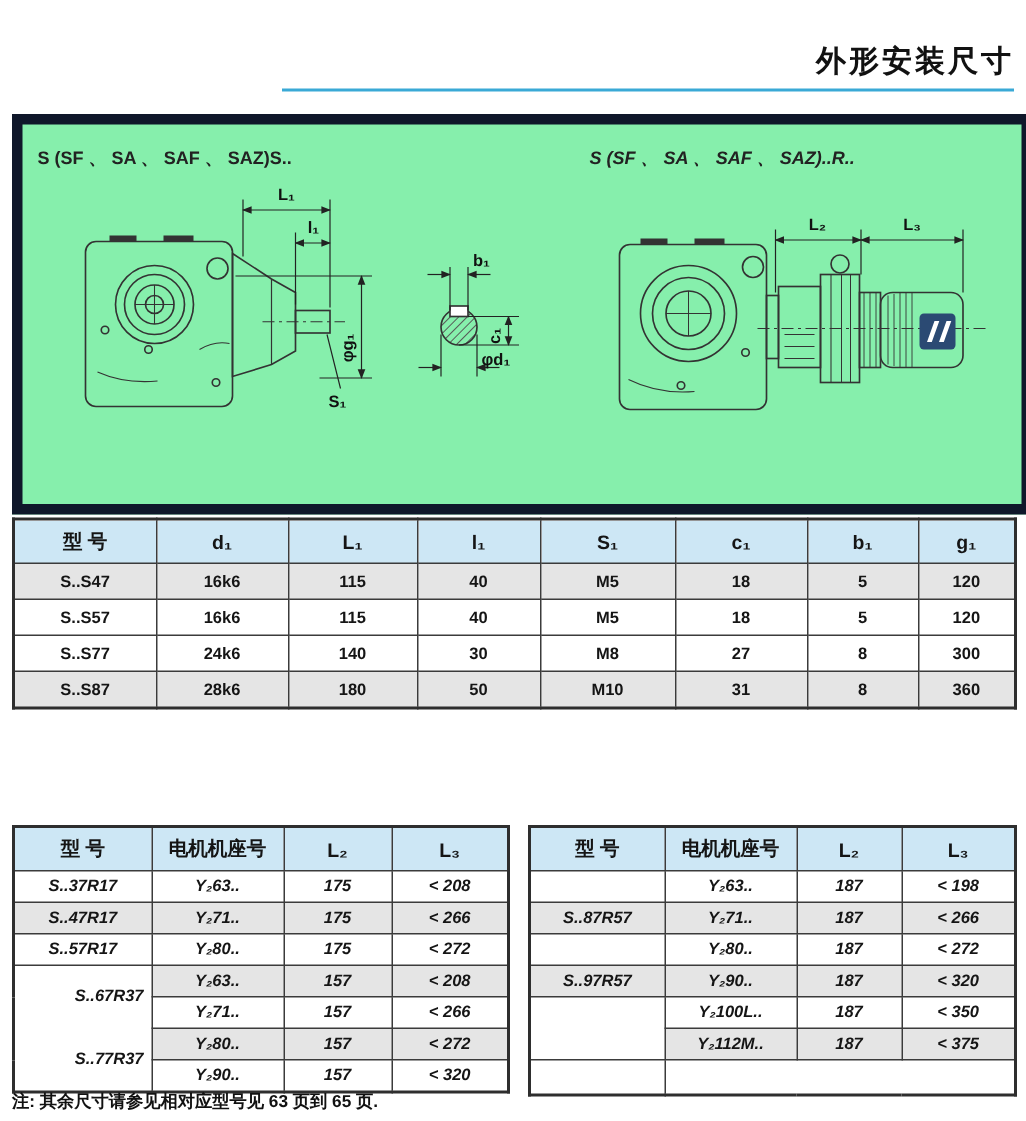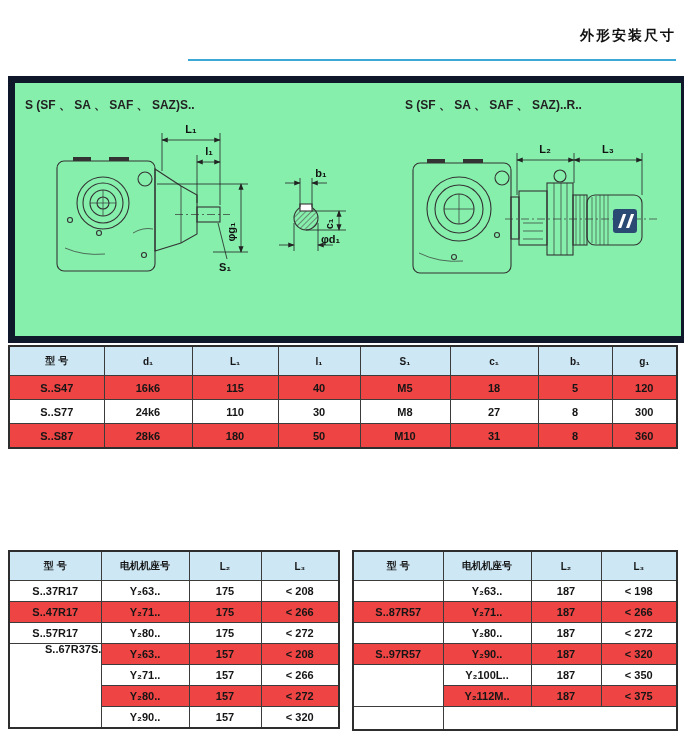--- a/index.html
+++ b/index.html
@@ -1,41 +1,41 @@
 <!DOCTYPE html>
 <html><head>
 <meta charset="utf-8">
 <style>
   html,body{margin:0;padding:0;background:#fff;}
   .page{position:relative;width:684px;height:747px;background:#fff;overflow:hidden;
         font-family:"Liberation Sans","DejaVu Sans",sans-serif;color:#111;}
-  .page-title{position:absolute;top:27px;right:8px;font-size:14px;font-weight:bold;
+  .page-title{position:absolute;top:27px;right:8px;font-size:20px;font-weight:bold;
               letter-spacing:2px;color:#111;}
   .title-rule{position:absolute;top:59px;left:188px;width:488px;height:2px;background:#3aa9d6;}
   .draw-panel{position:absolute;left:8px;top:76px;width:666px;height:253px;border:7px solid #0f172a;background:#86efac;}
   .draw-label{position:absolute;top:14px;font-size:12px;font-weight:bold;color:#222;white-space:nowrap;}
   .draw-label.left{left:10px;}
-  .draw-label.right{left:390px;}
+  .draw-label.right{left:378px;font-style:italic;}
   .draw-svg{position:absolute;left:0;top:0;}
   .dim-text{font-size:11px;font-weight:bold;fill:#111;}
 
   table{border-collapse:collapse;table-layout:fixed;position:absolute;background:#fff;
         border:2px solid #2e2e2e;}
   th,td{border:1px solid #3b3b3b;text-align:center;vertical-align:middle;
         font-size:11px;font-weight:bold;color:#151515;padding:0;overflow:hidden;}
-  th{height:28px;font-size:10px;background:#cde7f5;}
+  th{height:28px;font-size:13px;background:#cde7f5;}
   .main-table{left:8px;top:345px;width:668px;}
   .main-table td{height:23px;}
   .bt{top:550px;}
-  .bt td{height:20px;}
+  .bt td{height:20px;font-style:italic;}
   .bt-left{left:8px;width:330px;}
   .bt-right{left:352px;width:324px;}
-  tr.r-blue td{background:#ef4444;}
+  tr.r-blue td{background:#e5e5e5;}
   td.wcell{background:#fff !important;}
-  .merged-models{display:flex;flex-direction:row;justify-content:space-around;height:100%;padding-left:35px;}
+  .merged-models{display:flex;flex-direction:column;justify-content:space-around;height:100%;padding-left:35px;}
   .merged-models div{line-height:1;}
   .empty-row td{height:22px;}
   .note{position:absolute;left:8px;top:727px;font-size:11.5px;font-weight:bold;color:#111;}
 </style>
 </head>
 <body>
 
 <div class="page">
 
   <div class="page-title">外形安装尺寸</div>
@@ -190,23 +190,33 @@
       <td>S..S47</td>
       <td>16k6</td>
       <td>115</td>
       <td>40</td>
       <td>M5</td>
       <td>18</td>
       <td>5</td>
       <td>120</td>
     </tr>
     <tr>
+      <td>S..S57</td>
+      <td>16k6</td>
+      <td>115</td>
+      <td>40</td>
+      <td>M5</td>
+      <td>18</td>
+      <td>5</td>
+      <td>120</td>
+    </tr>
+    <tr>
       <td>S..S77</td>
       <td>24k6</td>
-      <td>110</td>
+      <td>140</td>
       <td>30</td>
       <td>M8</td>
       <td>27</td>
       <td>8</td>
       <td>300</td>
     </tr>
     <tr class="r-blue">
       <td>S..S87</td>
       <td>28k6</td>
       <td>180</td>
@@ -329,14 +339,15 @@
       <td>187</td>
       <td>&lt; 375</td>
     </tr>
     <tr class="empty-row">
       <td class="wcell"></td>
       <td class="wcell" colspan="3"></td>
     </tr>
   </tbody>
     </table>
 
+  <div class="note">注: 其余尺寸请参见相对应型号见 63 页到 65 页.</div>
 
 </div>
 
 </body></html>

